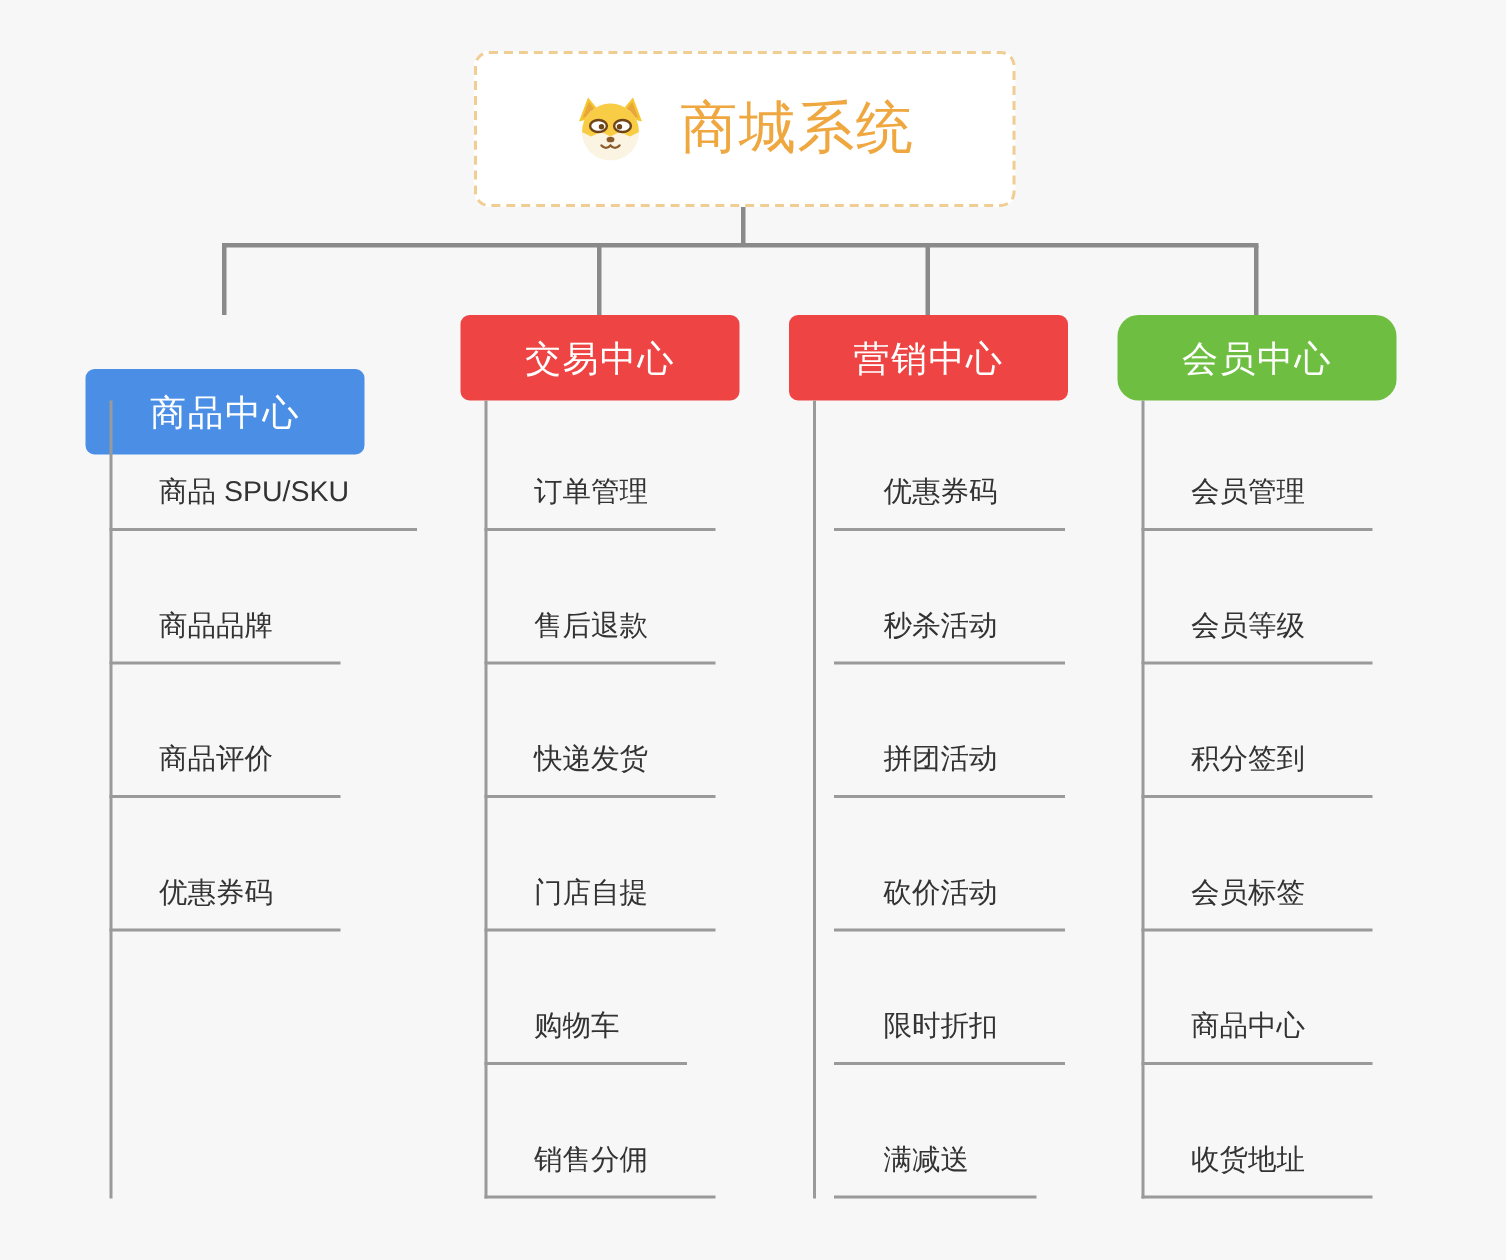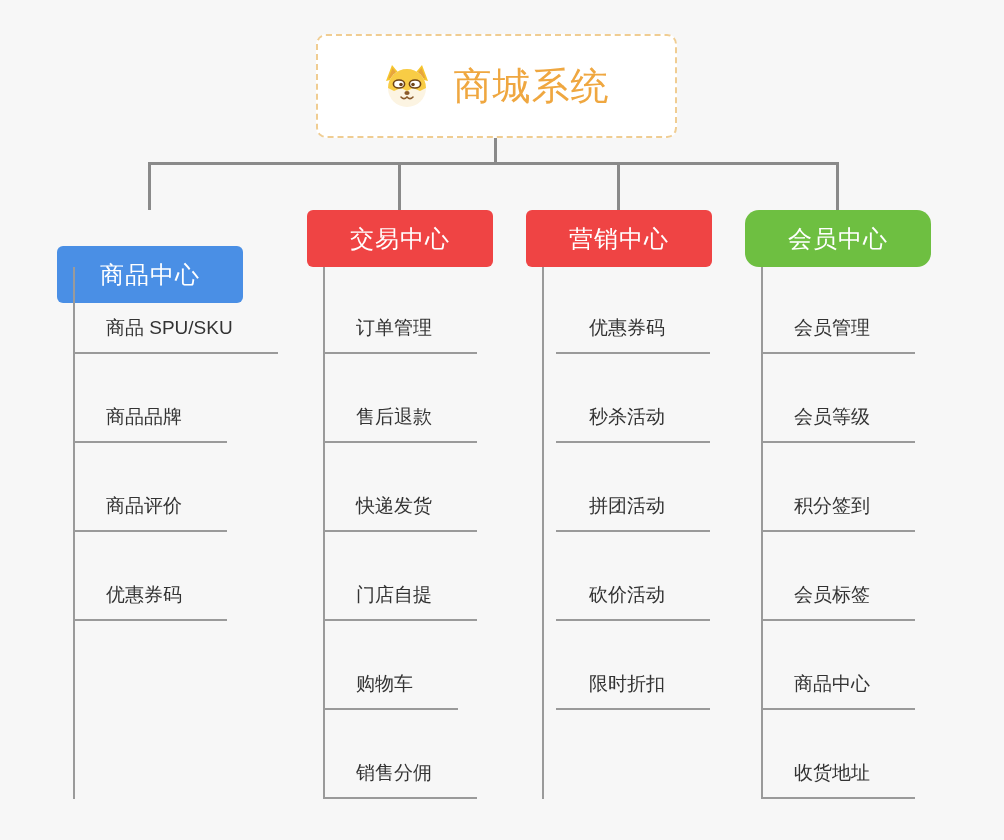--- a/index.html
+++ b/index.html
@@ -124,20 +124,23 @@
       </div>
     <div class="leaf-row">
         <span class="leaf">拼团活动</span>
       </div>
     <div class="leaf-row">
         <span class="leaf">砍价活动</span>
       </div>
     <div class="leaf-row">
         <span class="leaf">限时折扣</span>
       </div>
+    <div class="leaf-row">
+        <span class="leaf">满减送</span>
+      </div>
   </div>
 
   <div class="branch-box c3" style="background-color: rgb(110, 191, 65);">
     <span class="branch-label">会员中心</span>
   </div>
   <div class="vline v3"></div>
   <div class="leaves l3">
     <div class="leaf-row">
         <span class="leaf">会员管理</span>
       </div>

